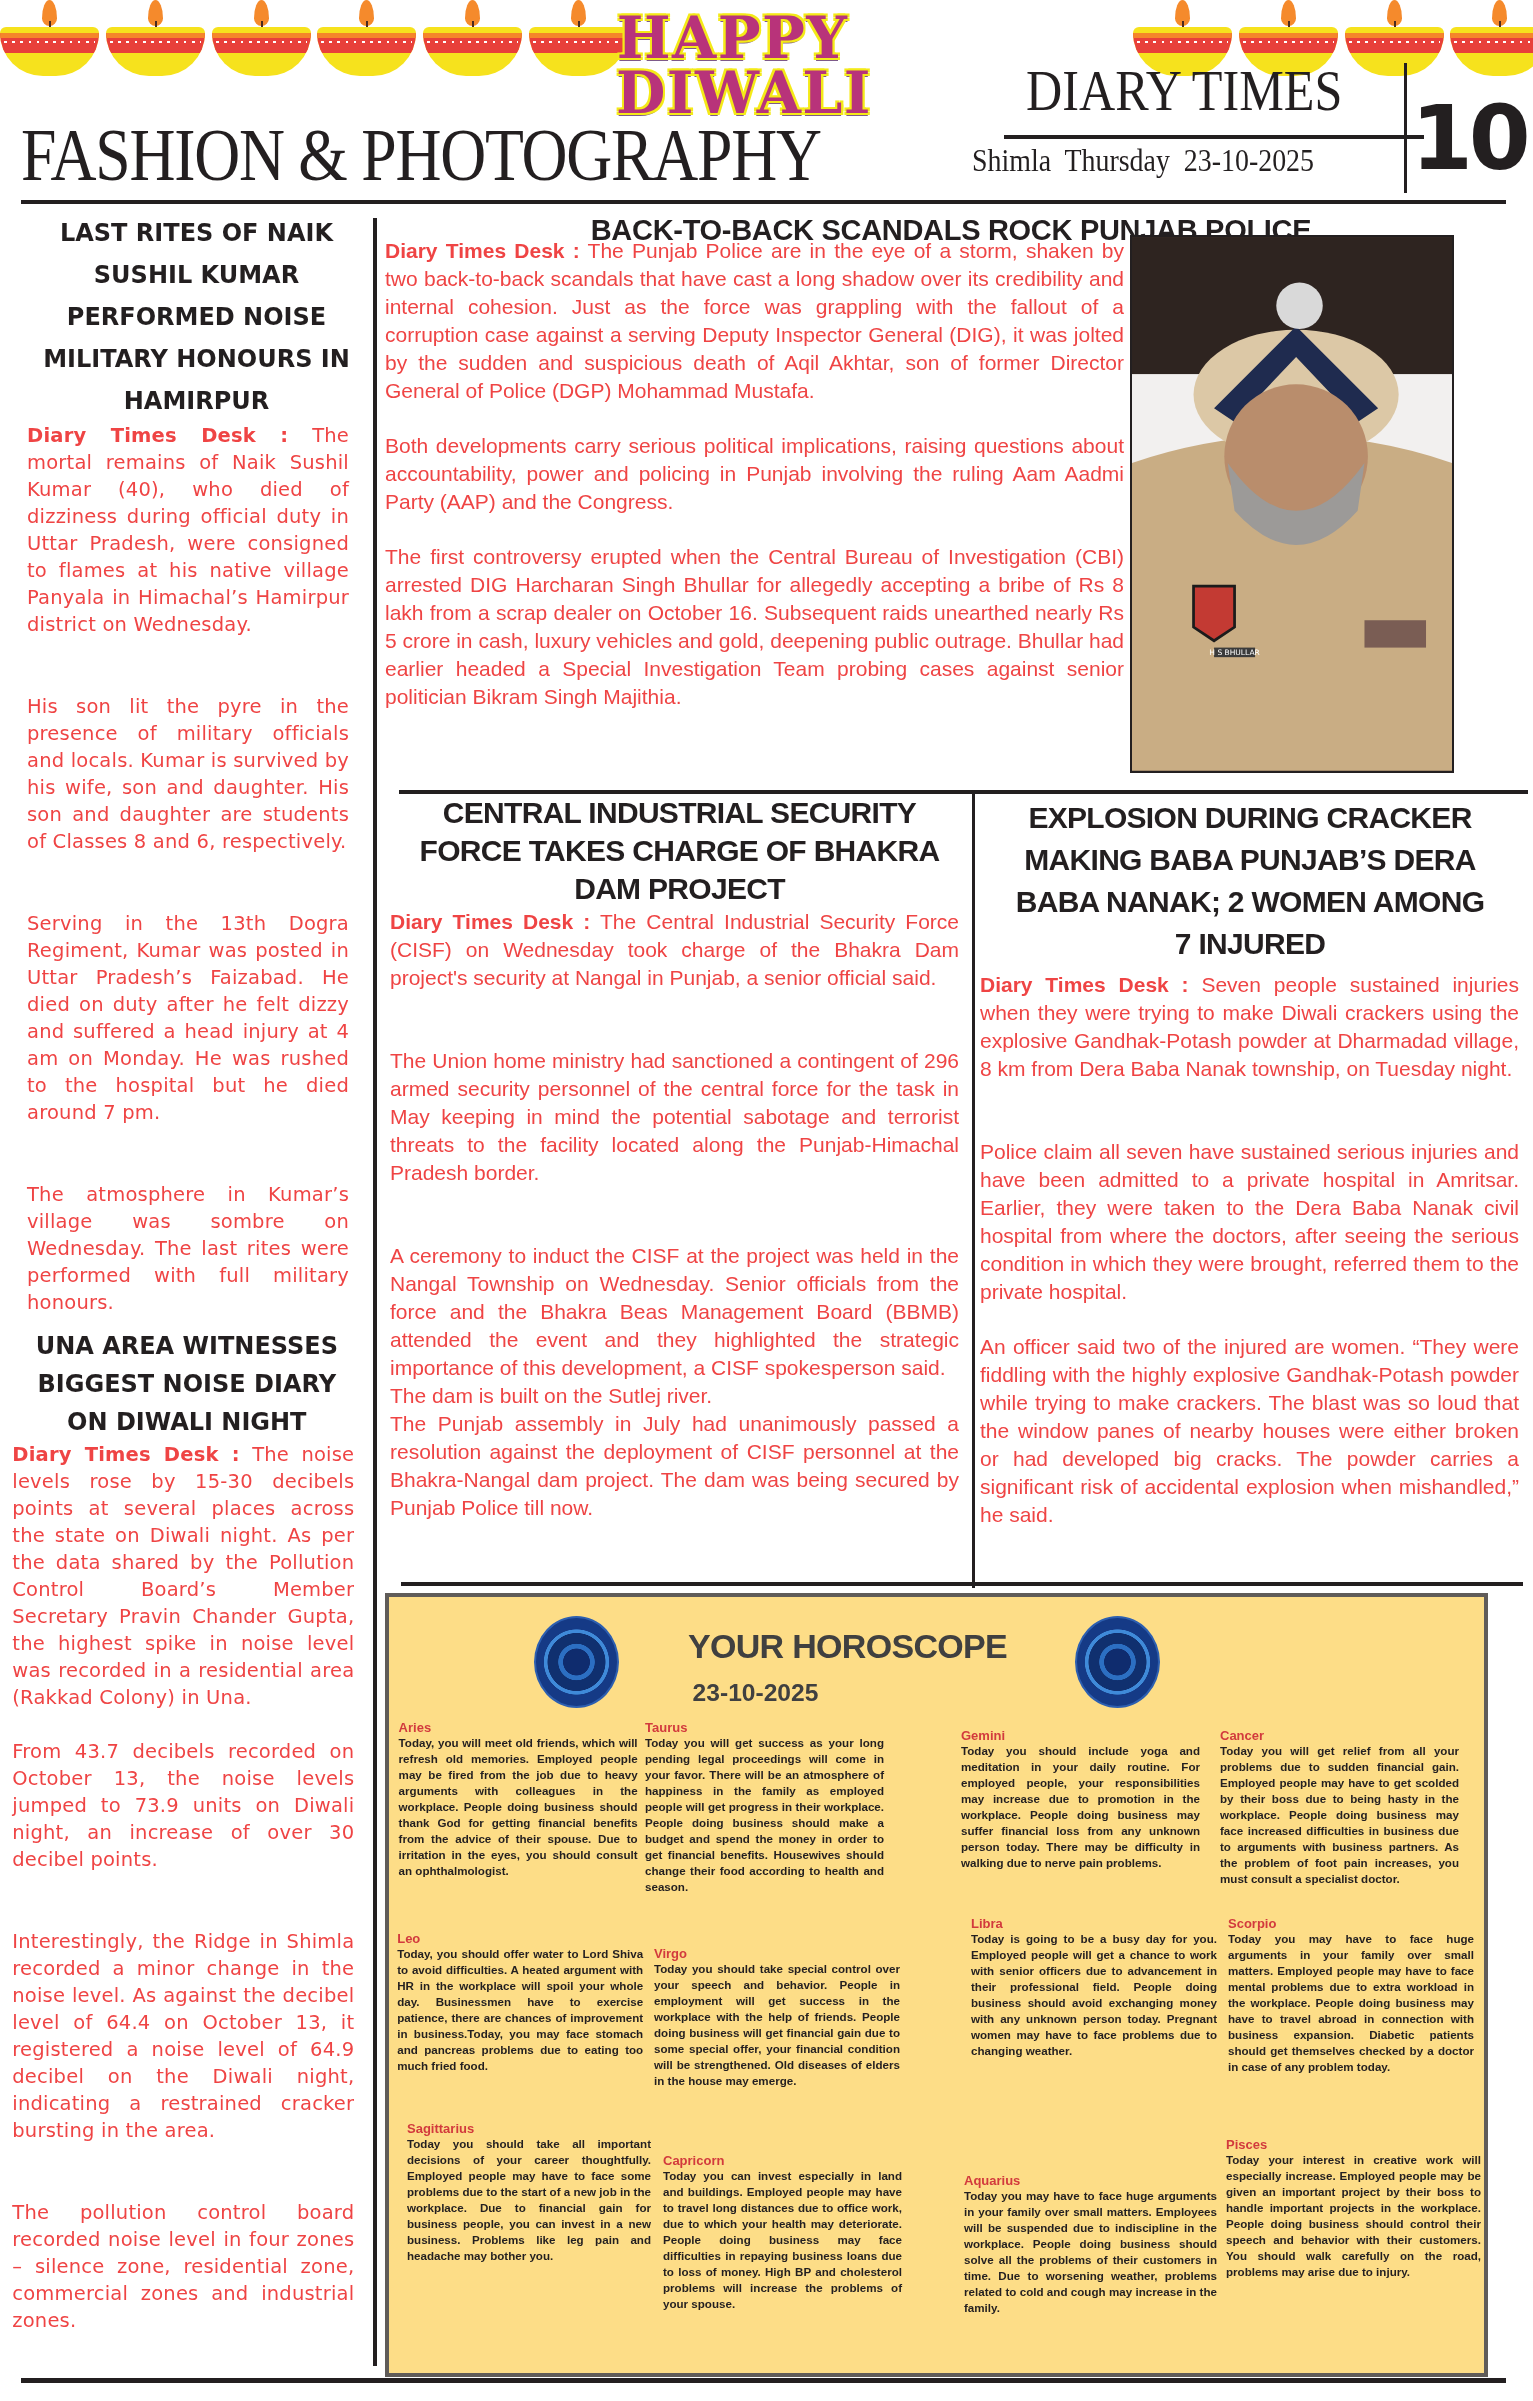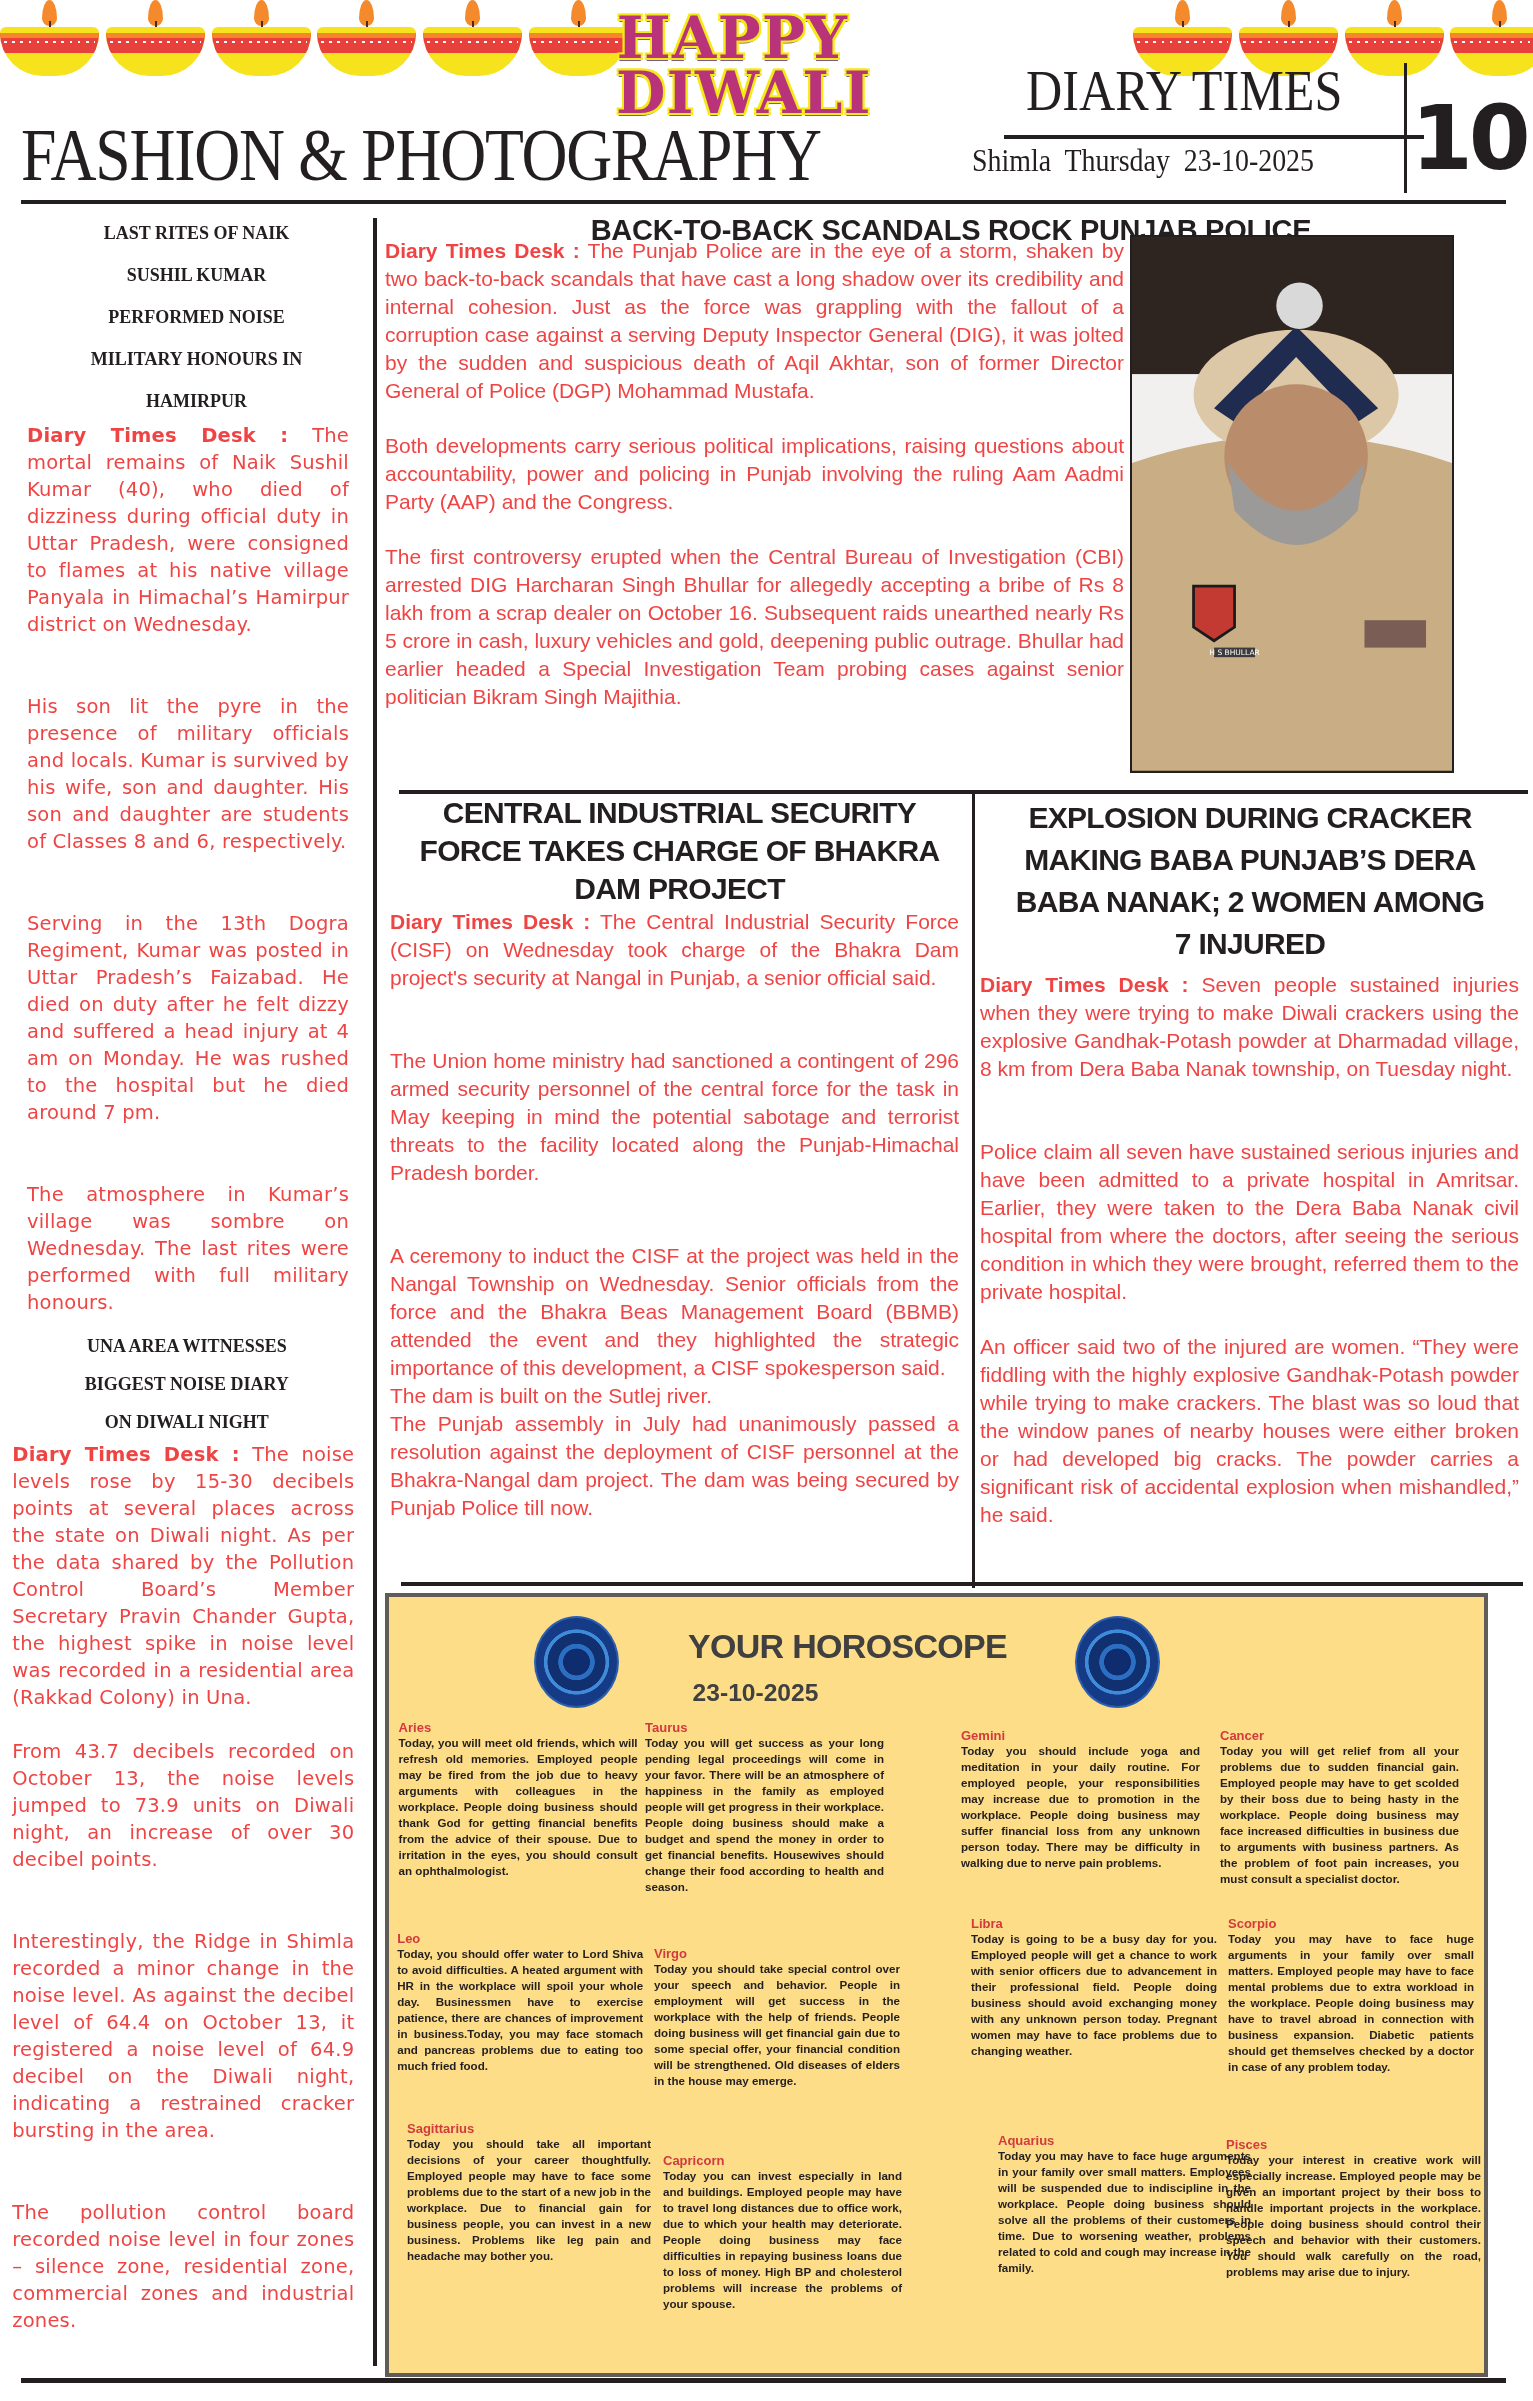--- a/index.html
+++ b/index.html
@@ -33,21 +33,21 @@
   .head-rule { left:20.5px; top:200px; width:1485px; height:4.1px; background:#231f20; }
 
   
   .col-rule-v { width:4.1px; background:#231f20; }
   .headline { font-family:"DejaVu Sans",sans-serif; font-weight:bold; text-align:center; color:#231f20; }
   .body-text { text-align:justify; color:#ef4444; }
   .desk { font-weight:bold; }
   .para { margin:0; }
 
   .left-col { left:15px; width:350px; }
-  .left-col .headline { font-size:18px; line-height:42px;font-family:Liberation Serif, serif; }
+  .left-col .headline { font-size:24px; line-height:42px; }
   .left-col .body-text { font-family:"DejaVu Sans",sans-serif; font-size:19.5px; line-height:27px; letter-spacing:0.2px; }
   .cond { font-family:"Liberation Sans",sans-serif; font-size:21px; line-height:28px; transform-origin:left top; }
 
   .photo { left:1130px; top:235px; width:320px; height:534px; border:2.1px solid #231f20; overflow:hidden;
      background:linear-gradient(#3a2b25,#2b211d); }
 
   
   .horo { left:385px; top:1593px; width:1103px; height:784px; background:#fddd87; border:4.1px solid #605c59; box-sizing:border-box; }
   .horo-title { color:#404040; font-family:"Liberation Sans",sans-serif; font-weight:bold; text-align:center; }
   .zodiac { width:81px; height:88px; border-radius:50%; background:radial-gradient(circle,#0f2c6e 0 22%,#2c6fc2 23% 30%,#10306f 31% 48%,#3f8ad9 49% 54%,#153a86 55% 78%,#6fb3ee 79% 84%,#0f2a66 85%); border:2.1px solid #2d5fb0; }
@@ -290,21 +290,21 @@
   </div>
 
   <div class="sign" style="left:18px; top:524px; width:244px;">
     <div class="sign-name">Sagittarius</div>
     <div class="sign-text">Today you should take all important decisions of your career thoughtfully. Employed people may have to face some problems due to the start of a new job in the workplace. Due to financial gain for business people, you can invest in a new business. Problems like leg pain and headache may bother you.</div>
   </div>
   <div class="sign" style="left:274px; top:556px; width:239px;">
     <div class="sign-name">Capricorn</div>
     <div class="sign-text">Today you can invest especially in land and buildings. Employed people may have to travel long distances due to office work, due to which your health may deteriorate. People doing business may face difficulties in repaying business loans due to loss of money. High BP and cholesterol problems will increase the problems of your spouse.</div>
   </div>
-  <div class="sign" style="left:575px; top:536px; width:253px;margin-left:34px;">
+  <div class="sign" style="left:575px; top:576px; width:253px;">
     <div class="sign-name">Aquarius</div>
     <div class="sign-text">Today you may have to face huge arguments in your family over small matters. Employees will be suspended due to indiscipline in the workplace. People doing business should solve all the problems of their customers in time. Due to worsening weather, problems related to cold and cough may increase in the family.</div>
   </div>
   <div class="sign" style="left:837px; top:540px; width:255px;">
     <div class="sign-name">Pisces</div>
     <div class="sign-text">Today your interest in creative work will especially increase. Employed people may be given an important project by their boss to handle important projects in the workplace. People doing business should control their speech and behavior with their customers. You should walk carefully on the road, problems may arise due to injury.</div>
   </div>
 </div>
 
 <div class="abs" style="left:20.5px; top:2378px; width:1485px; height:4.8px; background:#231f20;"></div>

